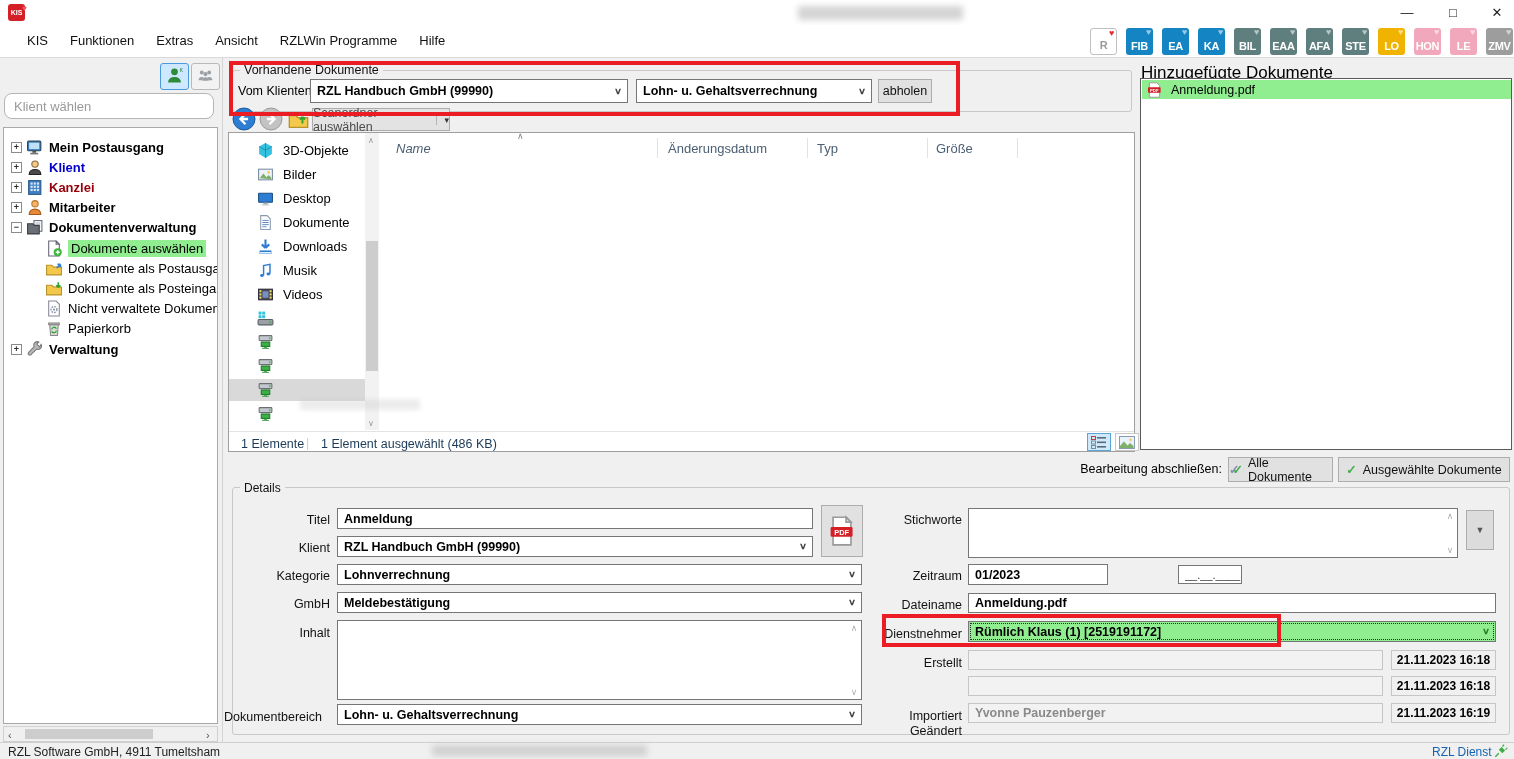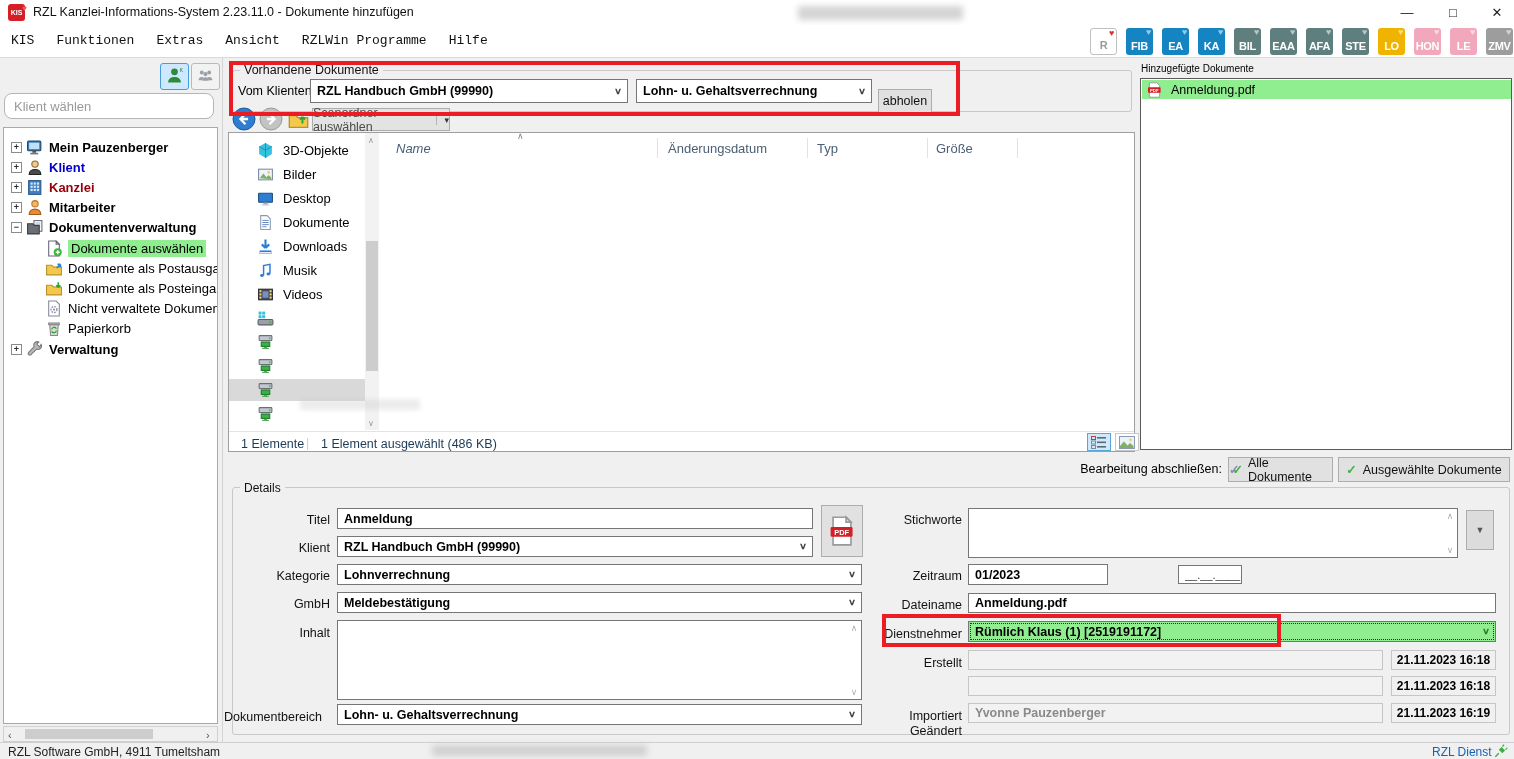--- a/index.html
+++ b/index.html
@@ -75,29 +75,28 @@
   .redact { position:absolute; background:#c9c9c9; filter:blur(3px); opacity:.8; }
 
   
   #statusbar { left:0; top:742px; width:1514px; height:17px; background:#f0f0f0; border-top:1px solid #cfcfcf; font-size:12px; color:#222; }
 </style>
 </head>
 <body>
 
 <div class="abs" id="titlebar">
   <div class="abs" id="app-icon"><span>KIS</span><span class="hrt">♥</span></div>
-  <div class="abs" id="win-title">RZL Kanzlei-Informations-System 2.23.11.0 - Dokumente hinzufügen</div>
   <div class="abs redact" style="left:798px; top:6px; width:165px; height:14px;"></div>
   <div class="abs winctl" style="left:1392px;">—</div>
   <div class="abs winctl" style="left:1438px;">□</div>
   <div class="abs winctl" style="left:1482px;">✕</div>
 </div>
 
 <div class="abs" id="menubar">
-  <div id="menu-items" style="padding-left:0;font-family:Liberation Mono, monospace;"><span class="menu-item">KIS</span><span class="menu-item">Funktionen</span><span class="menu-item">Extras</span><span class="menu-item">Ansicht</span><span class="menu-item">RZLWin Programme</span><span class="menu-item">Hilfe</span></div>
+  <div id="menu-items" style="padding-left:16px;"><span class="menu-item">KIS</span><span class="menu-item">Funktionen</span><span class="menu-item">Extras</span><span class="menu-item">Ansicht</span><span class="menu-item">RZLWin Programme</span><span class="menu-item">Hilfe</span></div>
 </div>
 <div class="abs" id="quickbar">
     <div class="qtile" style="background:#ffffff;color:#9a9a9a;border:1px solid #c0c0c0;">
       <span class="hrt" style="color:#e03131">♥</span>
       <span>R</span>
     </div>
     <div class="qtile" style="background:#1485c2;color:#ffffff;">
       <span class="hrt" style="color:rgba(255,255,255,0.55)">♥</span>
       <span>FIB</span>
     </div>
@@ -162,21 +161,21 @@
 <input class="abs" id="client-search" placeholder="Klient wählen" style="">
 <div class="abs" id="tree">
     <div class="tree-row" style="left:7px; top:9px; color:#000000; font-weight:bold;">
       <span class="expander">+</span>
       <span class="ticon"><svg viewBox="0 0 16 16">
           <rect x="1" y="2" width="12.5" height="9" rx="1" fill="#3a7ebf" stroke="#26465e"></rect>
           <rect x="2.5" y="3.5" width="9.5" height="6" fill="#bfe1f7"></rect>
           <rect x="5.5" y="11" width="3.5" height="2" fill="#555"></rect>
           <rect x="3.5" y="13" width="7.5" height="1.5" fill="#777"></rect>
         </svg></span>
-      <span class="tlabel ">Mein Pauzenberger</span>
+      <span class="tlabel ">Mein Postausgang</span>
     </div>
     <div class="tree-row" style="left:7px; top:29px; color:#0000c8; font-weight:bold;">
       <span class="expander">+</span>
       <span class="ticon"><svg viewBox="0 0 16 16">
           <circle cx="8" cy="4.8" r="3" fill="#f3c98a" stroke="#8a6a3a"></circle>
           <path d="M2.5 14.5c0-3 2.5-4.7 5.5-4.7s5.5 1.7 5.5 4.7z" fill="#4a4a4a" stroke="#222"></path>
         </svg></span>
       <span class="tlabel ">Klient</span>
     </div>
     <div class="tree-row" style="left:7px; top:49px; color:#96000a; font-weight:bold;">
@@ -276,21 +275,21 @@
 <div class="abs group-label" style="left:240px; top:63px;">Vorhandene Dokumente</div>
 <div class="abs" style="left:238px; top:84px; font-size:12.5px;">Vom Klientenportal</div>
 <div class="abs combo" style="left:310px; top:79px; width:318px; height:24px;">
   <span>RZL Handbuch GmbH (99990)</span>
     <span class="chev">∨</span>
 </div>
 <div class="abs combo" style="left:636px; top:79px; width:236px; height:24px;">
   <span>Lohn- u. Gehaltsverrechnung</span>
     <span class="chev">∨</span>
 </div>
-<div class="abs btn" style="left:878px; top:89px; width:54px; height:24px;">abholen</div>
+<div class="abs btn" style="left:878px; top:79px; width:54px; height:24px;">abholen</div>
 
 <div class="abs" style="left:232px; top:107px; width:24px; height:24px;">
   <svg width="24" height="24" viewBox="0 0 24 24">
       <circle cx="12" cy="12" r="11" fill="#2d7dd2" stroke="#1c5a9e"></circle>
       <path d="M13.5 6.8L8.4 12l5.1 5.2M8.6 12h7.5" stroke="#fff" stroke-width="2.3" fill="none"></path>
     </svg>
 </div>
 <div class="abs" style="left:259px; top:107px; width:24px; height:24px;">
   <svg width="24" height="24" viewBox="0 0 24 24">
       <circle cx="12" cy="12" r="11" fill="#c3c3c3" stroke="#9b9b9b"></circle>
@@ -461,21 +460,21 @@
     <div class="vtoggle" style="left:886px; top:1px; border:1px solid #c9c9c9; background:#fff;">
       <svg width="16" height="13" viewBox="0 0 16 13">
           <rect x="0.5" y="0.5" width="15" height="12" fill="#eaf2fa" stroke="#8a9ab0"></rect>
           <path d="M1 10l4-4.5 3.5 4 2.5-2.5 3.5 3v2H1z" fill="#7fb069"></path>
           <circle cx="11.5" cy="3.8" r="1.3" fill="#f5c84a"></circle>
         </svg>
     </div>
   </div>
 </div>
 
-<div class="abs" style="left:1141px; top:63px; font-size:10px;">Hinzugefügte Dokumente</div>
+<div class="abs" style="left:1141px; top:63px; font-size:17px;">Hinzugefügte Dokumente</div>
 <div class="abs" id="docs-box">
     <div class="doc-row sel" style="top:1px;">
       <span class="dicon"><svg viewBox="0 0 16 17">
           <path d="M2.5 0.8h8l3 3v12.4h-11z" fill="#fff" stroke="#999"></path>
           <rect x="1" y="5.5" width="13.5" height="6" rx="0.8" fill="#d41f26"></rect>
           <text x="7.8" y="10.2" font-size="4.6" fill="#fff" font-weight="bold" text-anchor="middle" font-family="sans-serif">PDF</text>
         </svg></span>
       <span>Anmeldung.pdf</span>
     </div>
   </div>

